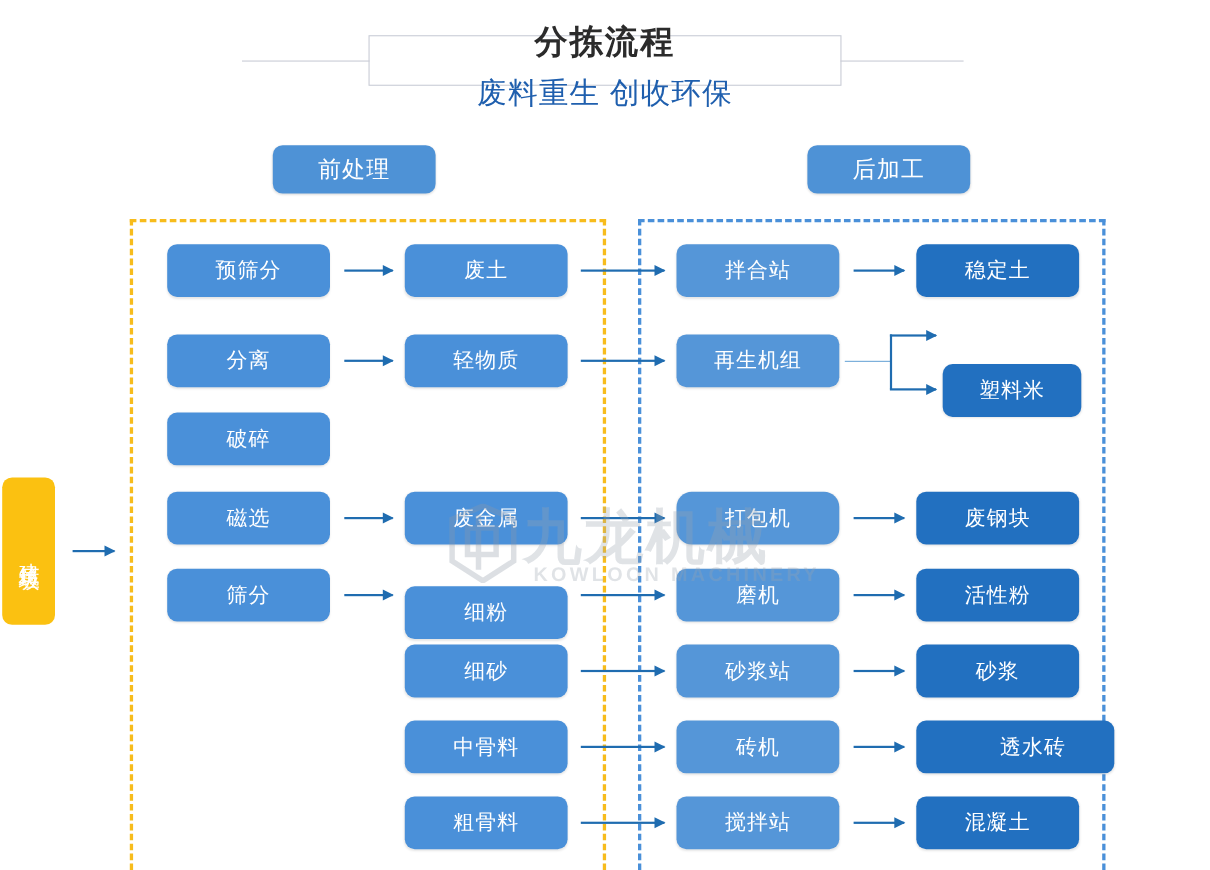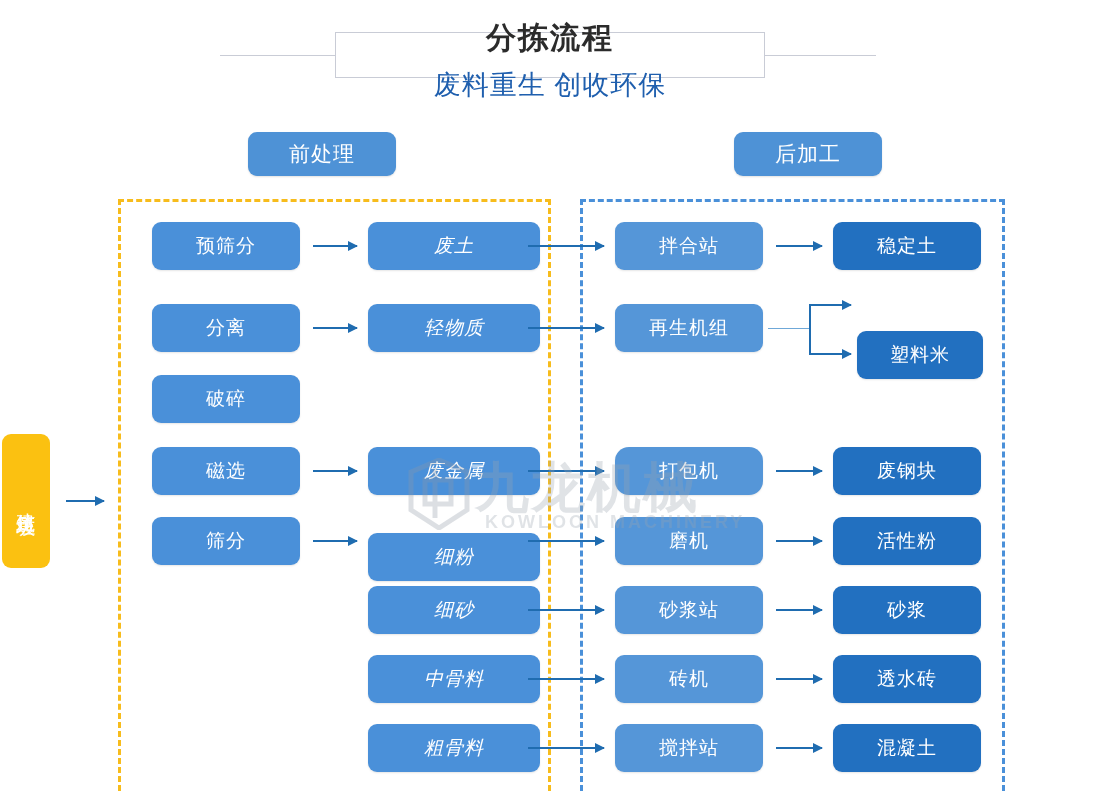--- a/index.html
+++ b/index.html
@@ -132,21 +132,21 @@
     font-size: 19px;
     letter-spacing: 1px;
     box-shadow: 0 1px 2px rgba(0,0,0,0.10);
     white-space: nowrap;
   }
   .node.light  { background: #5596d8; }
   .node.mid    { background: #4a90d9; }
   .node.dark   { background: #2270c0; }
 
   .node.c1 { left: 152px; width: 148px; }
-  .node.c2 { left: 368px; width: 172px; font-style: italic; }
+  .node.c2 { left: 368px; width: 148px; }
   .node.c3 { left: 615px; width: 148px; }
   .node.c4 { left: 833px; width: 148px; }
   .node.c4n { left: 857px; width: 126px; }
 
   
   .arrow {
     position: absolute;
     height: 2px;
     background: #1f6cb0;
   }
@@ -251,21 +251,21 @@
   <div class="node light c3" style="top:517px;">磨机</div>
   <div class="node light c3" style="top:586px;">砂浆站</div>
   <div class="node light c3" style="top:655px;">砖机</div>
   <div class="node light c3" style="top:724px;">搅拌站</div>
 
   <div class="node dark c4" style="top:222px;">稳定土</div>
   <div class="node dark c4n" style="top:331px;">塑料米</div>
   <div class="node dark c4" style="top:447px;">废钢块</div>
   <div class="node dark c4" style="top:517px;">活性粉</div>
   <div class="node dark c4" style="top:586px;">砂浆</div>
-  <div class="node dark c4" style="top:655px;">透水砖</div>
+  <div class="node dark c4" style="top:655px;padding-left:32px;">透水砖</div>
   <div class="node dark c4" style="top:724px;">混凝土</div>
 
   <div class="arrow" style="left:313px; top:245px; width:44px;"></div>
   <div class="arrow" style="left:313px; top:327px; width:44px;"></div>
   <div class="arrow" style="left:313px; top:470px; width:44px;"></div>
   <div class="arrow" style="left:313px; top:540px; width:44px;"></div>
 
   <div class="arrow" style="left:528px; top:245px; width:76px;"></div>
   <div class="arrow" style="left:528px; top:327px; width:76px;"></div>
   <div class="arrow" style="left:528px; top:470px; width:76px;"></div>

